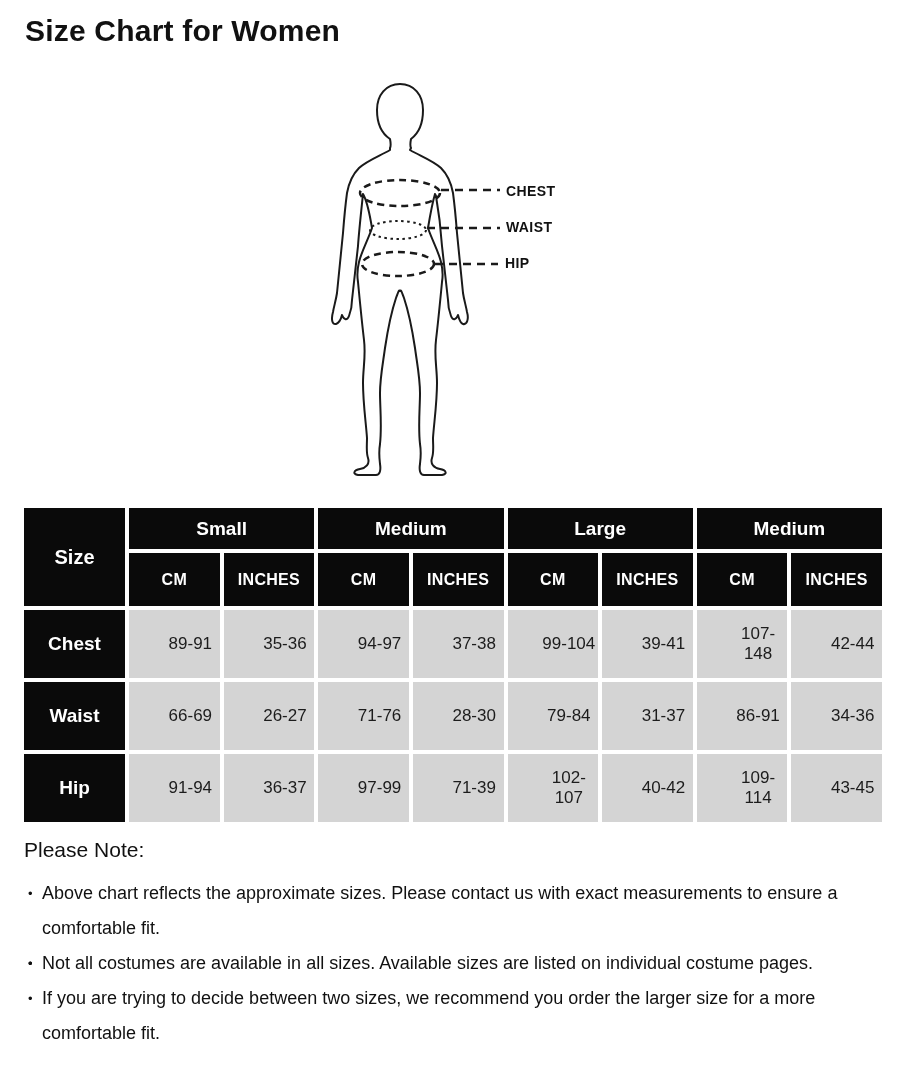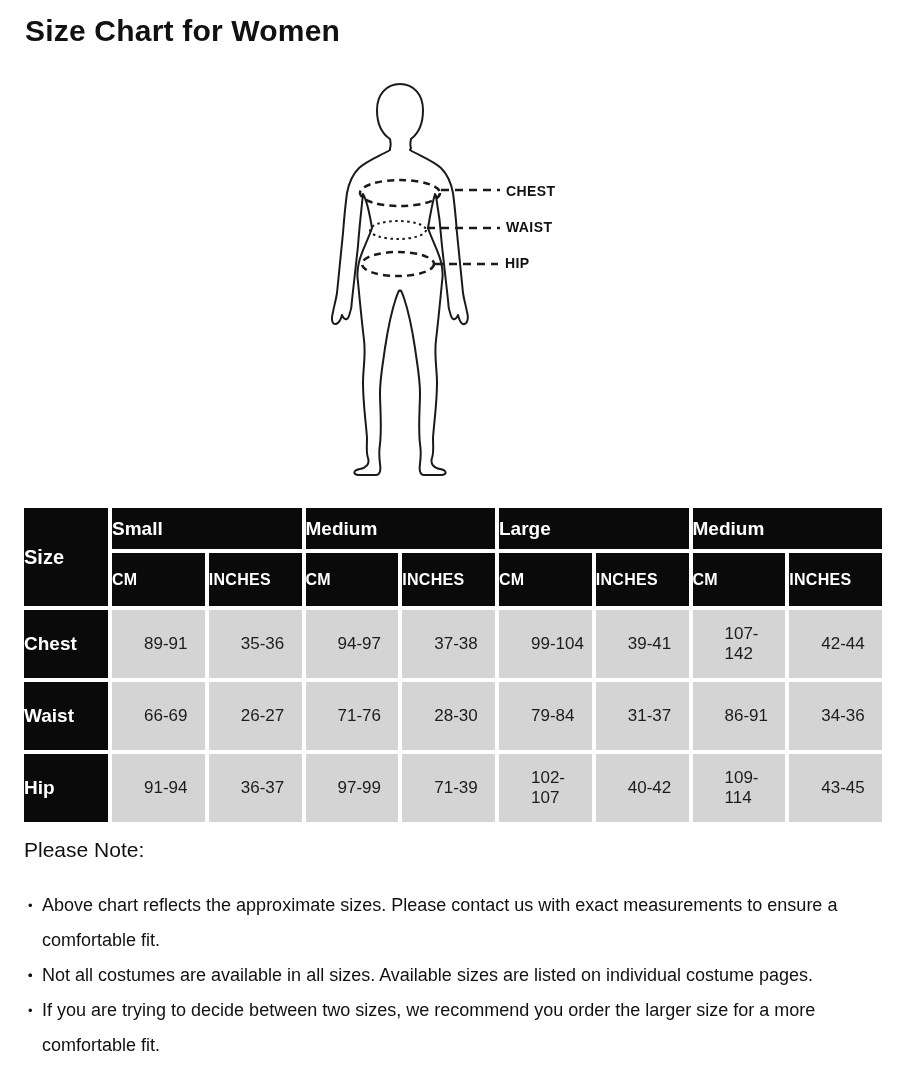--- a/index.html
+++ b/index.html
@@ -54,28 +54,28 @@
     top: 504px;
     width: 866px;
   }
   table.size-table {
     width: 100%;
     border-collapse: separate;
     border-spacing: 4px;
     table-layout: fixed;
   }
   table.size-table th, table.size-table td {
-    text-align: left;
+    text-align: center;
     vertical-align: middle;
   }
   table.size-table th {
     background: #0a0a0a;
     color: #ffffff;
   }
-  th.corner-cell { width: 84px; font-size: 20px; font-weight: bold; }
+  th.corner-cell { width: 101px; font-size: 20px; font-weight: bold; }
   th.group-cell  { height: 41px; font-size: 19px; font-weight: bold; }
   th.unit-cell   { height: 53px; font-size: 16px; font-weight: bold; letter-spacing: 0.3px; }
   th.row-label-cell { height: 68px; font-size: 19px; font-weight: bold; }
   td.value-cell {
     background: #d4d4d4;
     color: #1c1c1c;
     font-size: 17px;
     height: 68px;
     padding-left: 32px;
   }
@@ -83,21 +83,21 @@
   
   .notes {
     position: absolute;
     left: 24px;
     top: 838px;
     width: 845px;
   }
   .notes-heading {
     font-size: 21px;
     color: #111111;
-    margin-bottom: 26px;
+    margin-bottom: 14px;
   }
   .note-item {
     position: relative;
     padding-left: 18px;
     font-size: 18px;
     line-height: 35px;
     color: #111111;
   }
   .note-bullet {
     position: absolute;
@@ -218,21 +218,21 @@
         <th class="unit-cell">INCHES</th>
       </tr>
       <tr>
         <th class="row-label-cell">Chest</th>
         <td class="value-cell">89-91</td>
         <td class="value-cell">35-36</td>
         <td class="value-cell">94-97</td>
         <td class="value-cell">37-38</td>
         <td class="value-cell">99-104</td>
         <td class="value-cell">39-41</td>
-        <td class="value-cell">107-142</td>
+        <td class="value-cell">107-148</td>
         <td class="value-cell">42-44</td>
       </tr>
       <tr>
         <th class="row-label-cell">Waist</th>
         <td class="value-cell">66-69</td>
         <td class="value-cell">26-27</td>
         <td class="value-cell">71-76</td>
         <td class="value-cell">28-30</td>
         <td class="value-cell">79-84</td>
         <td class="value-cell">31-37</td>

